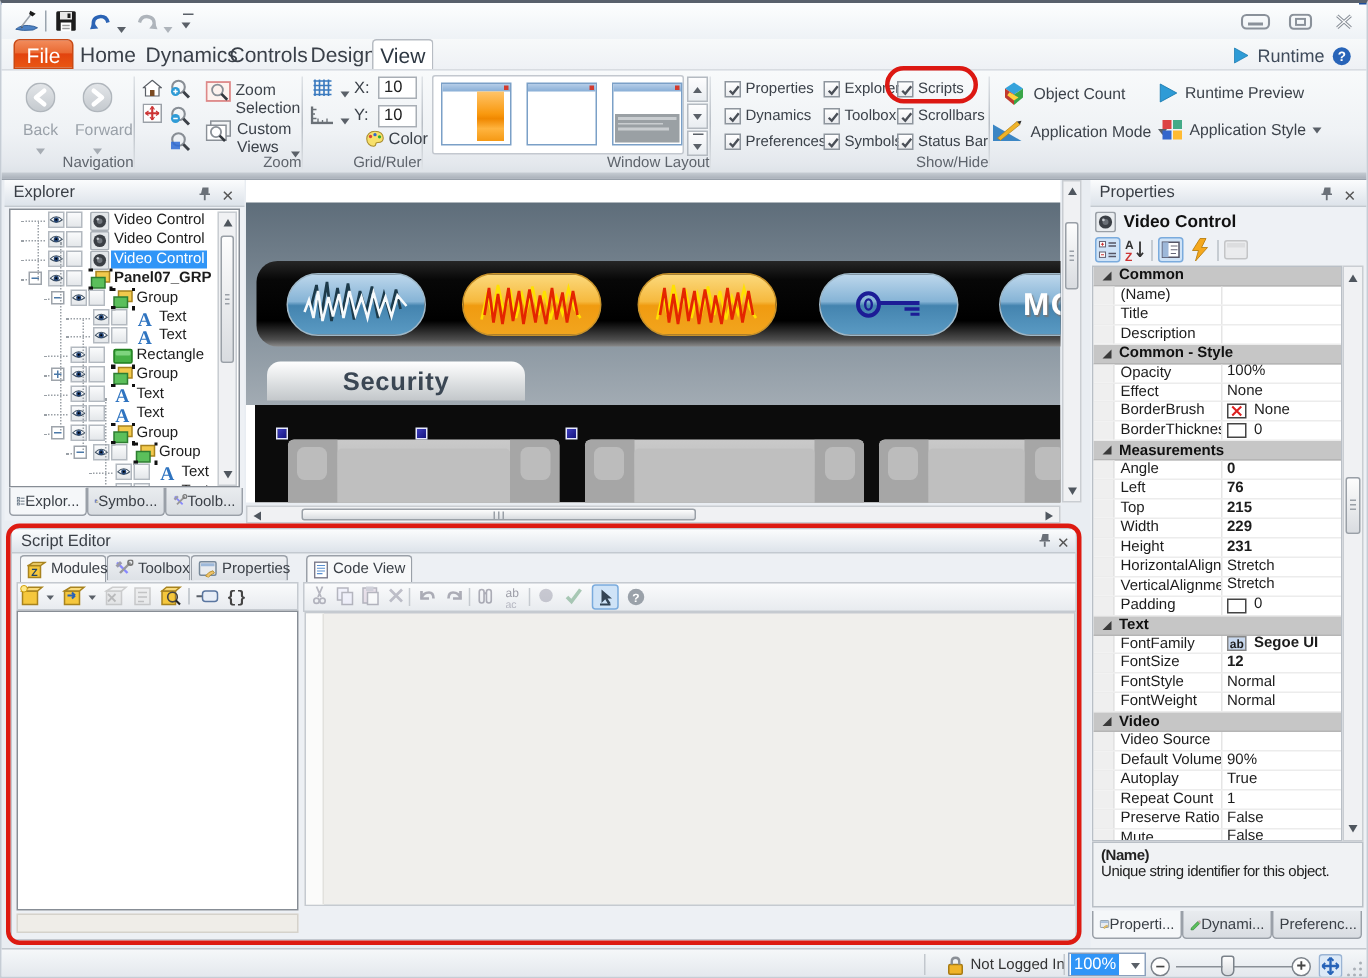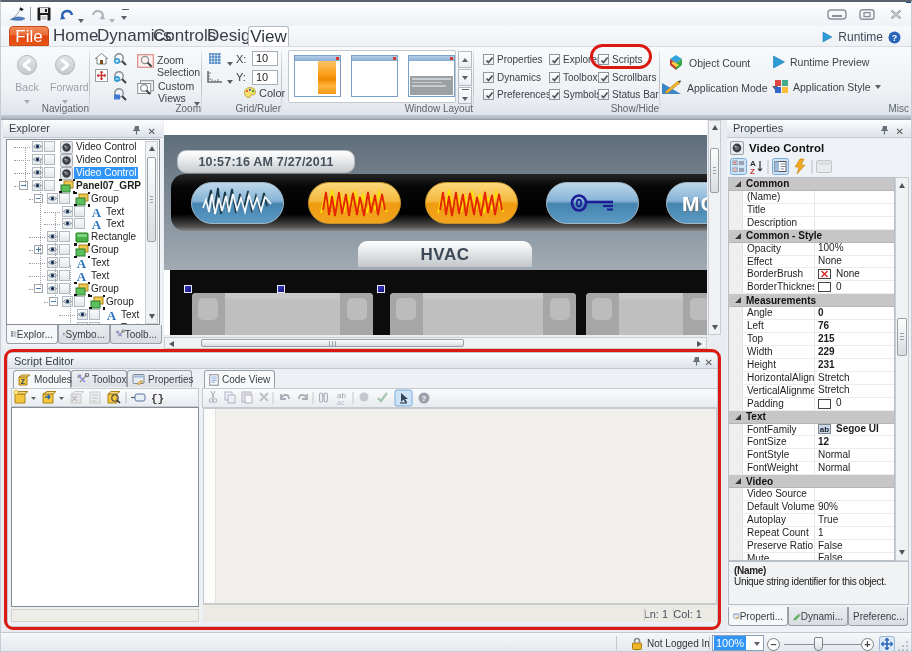--- a/index.html
+++ b/index.html
@@ -10,21 +10,21 @@
   #window:before { content:''; position:absolute; left:-1px; top:-2px; width:6px; height:3px; background:#1d4e9e; }
   #window:after { content:''; position:absolute; right:-1px; top:-2px; width:6px; height:3px; background:#1d4e9e; }
 
   
   #titlebar { left:0; top:0; width:910px; height:24px; background:linear-gradient(#fdfefe,#eef2f6); }
   .qat-sep { left:29px; top:5px; width:1px; height:14px; background:#9aa4ae; }
   .winbtn { top:7px; width:22px; height:11px; }
 
   
   #tabrow { left:0; top:24px; width:910px; height:20px; background:linear-gradient(#f7f9fa,#eef1f5); }
-  #tabrow .tab { position:absolute; top:0; height:20px; line-height:20px; text-align:center; font-size:17px; color:#3a4049; }
+  #tabrow .tab { position:absolute; top:0; height:20px; line-height:20px; text-align:center; font-size:14px; color:#3a4049; }
   #file-tab { left:8px; width:40px; background:linear-gradient(#f28b5b,#ea6a33 45%,#e2430e 50%,#e95613); border:1px solid #c84a16; border-radius:4px 4px 0 0; color:#fff !important; font-size:12px; }
   #view-tab { background:#fff; border:1px solid #b7bcc3; border-bottom:none; border-radius:3px 3px 0 0; color:#2d3742 !important; }
   #runtime-area { position:absolute; right:10px; top:2px; height:18px; display:flex; align-items:center; gap:5px; color:#3e4a5a; font-size:12px; }
 
   
   #ribbon { left:0; top:44px; width:910px; height:70px; background:linear-gradient(#f8fafb,#eff2f5 60%,#e4e8ed 90%,#dde2e8); border-top:1px solid #d8dce1; }
   #ribbon-bottom { left:0; top:113px; width:910px; height:5px; background:linear-gradient(#c6ccd3,#aab1ba); border-bottom:1px solid #98a0aa; }
   .group-label { position:absolute; top:56px; font-size:10px; color:#5e646c; text-align:right; }
   .group-sep { position:absolute; top:4px; width:1px; height:62px; background:linear-gradient(#dfe3e7,#b9bfc6,#dfe3e7); }
   .ribbon-text { font-size:11px; color:#3c424a; }
@@ -187,21 +187,20 @@
     <div class="group-sep" style="left:88px"></div>
     <div class="group-sep" style="left:200px"></div>
     <div class="group-sep" style="left:280px"></div>
     <div class="group-sep" style="left:472px"></div>
     <div class="group-sep" style="left:658px"></div>
     <div class="group-label" style="left:3px;width:85px">Navigation</div>
     <div class="group-label" style="left:88px;width:112px">Zoom</div>
     <div class="group-label" style="left:200px;width:80px">Grid/Ruler</div>
     <div class="group-label" style="left:280px;width:192px">Window Layout</div>
     <div class="group-label" style="left:472px;width:186px">Show/Hide</div>
-    <div class="group-label" style="left:658px;width:250px">Misc</div>
 
     <svg class="abs" style="left:16px;top:8px" width="20" height="20" viewBox="0 0 20 20">
       <circle cx="10" cy="10" r="9.5" fill="url(#gcirc)" stroke="#b0b6bc"></circle>
       <path d="M12.5,5.5 L7,10 L12.5,14.5" fill="none" stroke="#fff" stroke-width="3" stroke-linecap="round" stroke-linejoin="round"></path>
       <defs>
           <linearGradient id="gcirc" x1="0" y1="0" x2="0" y2="1">
             <stop offset="0" stop-color="#e3e6e9"></stop>
             <stop offset="1" stop-color="#c4c9ce"></stop>
           </linearGradient>
         </defs>
@@ -725,21 +724,20 @@
           </svg>
           <span>Toolb...</span>
         </div>
       </div>
   </div>
 
   <div id="canvas" class="abs">
     <div id="hmi-gray"></div>
     <div id="hmi-black-panel"></div>
     <div id="hmi-bar"></div>
-    <div id="timestamp-pill">10:57:16 AM 7/27/2011</div>
     <div id="hmi-buttons-host">
         <div class="hmi-btn blue" style="left:27px">
           <svg width="74" height="34" viewBox="0 0 74 34">
             <polyline points="6,20 10,4 13,26 17,2 20,28 24,6 27,24 31,3 35,27 39,8 43,22 47,5 51,26 55,10 59,24 63,7 66,20" fill="none" stroke="#1c3a4a" stroke-width="1.8"></polyline>
             <polyline points="2,22 5,14 8,26 11,8 14,28 18,12 21,25 25,10 28,26 32,8 36,24 40,12 44,26 48,9 52,23 56,12 60,25 64,11 70,18" fill="none" stroke="#f6fafc" stroke-width="1.7"></polyline>
           </svg>
         </div>
         <div class="hmi-btn orange" style="left:144px">
           <svg width="74" height="34" viewBox="0 0 74 34">
             <polyline points="3,27 7,9 10,24 14,4 18,22 22,7 26,26 30,10 33,21 37,5 41,24 45,8 49,27 53,12 57,23 61,6 65,20 69,26" fill="none" stroke="#ffe000" stroke-width="1.7"></polyline>
@@ -756,21 +754,21 @@
           <svg width="46" height="22" viewBox="0 0 46 22">
             <ellipse cx="9" cy="11" rx="7" ry="7.5" fill="none" stroke="#1c1c96" stroke-width="2.6"></ellipse>
             <ellipse cx="9" cy="11" rx="2.2" ry="3.4" fill="none" stroke="#1c1c96" stroke-width="1.6"></ellipse>
             <line x1="16" y1="10" x2="43" y2="10" stroke="#1c1c96" stroke-width="2.6"></line>
             <line x1="33" y1="14" x2="43" y2="14" stroke="#1c1c96" stroke-width="2.2"></line>
             <line x1="37" y1="17.5" x2="43" y2="17.5" stroke="#1c1c96" stroke-width="2"></line>
           </svg>
         </div>
         <div class="hmi-btn blue hmi-mo" style="left:502px">MO</div>
       </div>
-    <div class="hmi-tab" style="left:194px;width:174px">HVAC</div>
+    <div class="hmi-tab" style="left:14px;width:172px">Security</div>
     <div id="vid-panels-host">
   <div class="vid-panel" style="left:28px;width:181px">
     <div class="vid-strip" style="left:0"></div>
           <div class="vid-strip" style="right:0"></div>
     <div class="vid-btn" style="left:6px;top:5px"></div>
           <div class="vid-btn" style="right:6px;top:5px"></div>
 
     <div class="vid-center"></div>
   </div>
   <div class="vid-panel" style="left:226px;width:186px">
@@ -952,26 +950,20 @@
           </g>
         <g transform="translate(212,0)">
             <circle cx="9" cy="9" r="5.5" fill="#9aa1a9"></circle>
             <text x="9" y="12" font-size="8" font-weight="bold" fill="#fff" text-anchor="middle" font-family="Liberation Sans">?</text>
           </g>
       </svg>
     </div>
     <div class="abs" style="left:195px;top:55px;width:514px;height:196px;background:#f0efec;border:1px solid #c5cad0">
       <div style="position:absolute;left:0;top:0;bottom:0;width:12px;background:#fbfbfa;border-right:1px solid #e2e1dd"></div>
     </div>
-    <div id="code-status" style="left:195px;top:251px;width:514px;height:18px">
-      <span style="position:absolute;right:49px;top:3px">Ln: 1</span>
-      <span style="position:absolute;right:15px;top:3px">Col: 1</span>
-      <i style="position:absolute;right:72px;top:2px;width:1px;height:14px;background:#d5d2cb"></i>
-      <i style="position:absolute;right:43px;top:2px;width:1px;height:14px;background:#d5d2cb"></i>
-    </div>
   </div>
   <div id="script-red-border" class="abs"></div>
 
   <div id="properties" class="abs">
     <div class="panel-title">
       <span>Properties</span>
       <span class="pin-x" style="right:22px"><svg width="9" height="10" viewBox="0 0 9 10">
             <path d="M3,1 L7,1 L7,5 L8,5 L8,6 L1,6 L1,5 L2,5 Z" fill="#6a7078"></path>
             <line x1="4.5" y1="6" x2="4.5" y2="9.5" stroke="#6a7078" stroke-width="1.2"></line>
           </svg></span>

